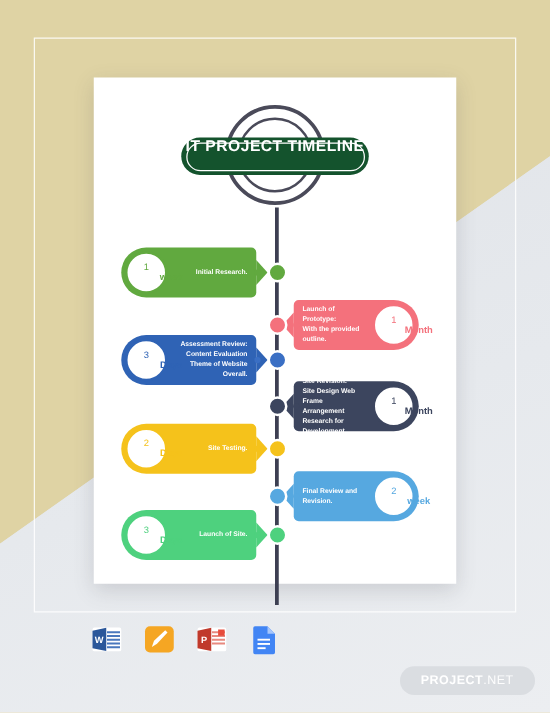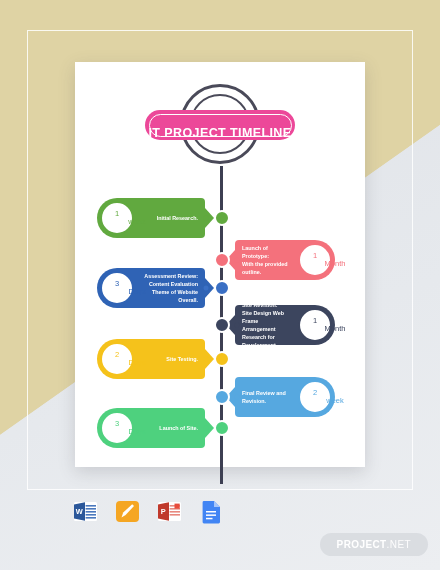--- a/index.html
+++ b/index.html
@@ -46,23 +46,23 @@
   .emblem { position: absolute; left: 50%; top: 22px; transform: translateX(-50%); width: 150px; height: 86px; }
   .ring {
     position: absolute; left: 50%; top: 0; transform: translateX(-50%);
     border: 3.4px solid #4a4a59; border-radius: 50%;
   }
   .ring-outer { width: 80px; height: 80px; top: 0; }
   .ring-inner { width: 60px; height: 60px; top: 10px; border-width: 2.6px; }
   .title-pill {
     position: absolute; left: 50%; top: 26px; transform: translateX(-50%);
     width: 150px; height: 30px;
-    background: #ec4899;
+    background: #14532d;
     border-radius: 15px;
-    display: flex; align-items: flex-end; justify-content: center;
+    display: flex; align-items: flex-start; justify-content: center;
   }
   .title-pill::before {
     content: ""; position: absolute;
     left: 3.5px; top: 3.5px; right: 3.5px; bottom: 3.5px;
     border: 1.2px solid #ffffff; border-radius: 12px;
   }
   .title-text {
     position: relative;
     color: #ffffff; font-size: 12.5px; font-weight: bold;
     letter-spacing: .4px; white-space: nowrap;
@@ -112,21 +112,21 @@
     background: #ffffff;
     border: 2.6px solid currentColor;
     display: flex; flex-direction: column;
     align-items: center; justify-content: center;
     line-height: 1.05;
     color: #3a3a44;
   }
   .row.left .badge  { left: 3px; }
   .row.right .badge { right: 3px; }
   .badge .num { font-size: 7.5px; font-weight: normal; }
-  .badge .unit { font-size: 7.5px; font-weight: normal; margin-left: 40px; }
+  .badge .unit { font-size: 7.5px; font-weight: bold; margin-left: 40px; }
 
   .bar-text {
     position: absolute;
     font-size: 5.4px; font-weight: bold; line-height: 1.5;
     color: #ffffff;
   }
   .row.left .bar-text  { right: 7px; left: 40px; text-align: right; }
   .row.right .bar-text { left: 7px; right: 40px; text-align: left; }
 
   

